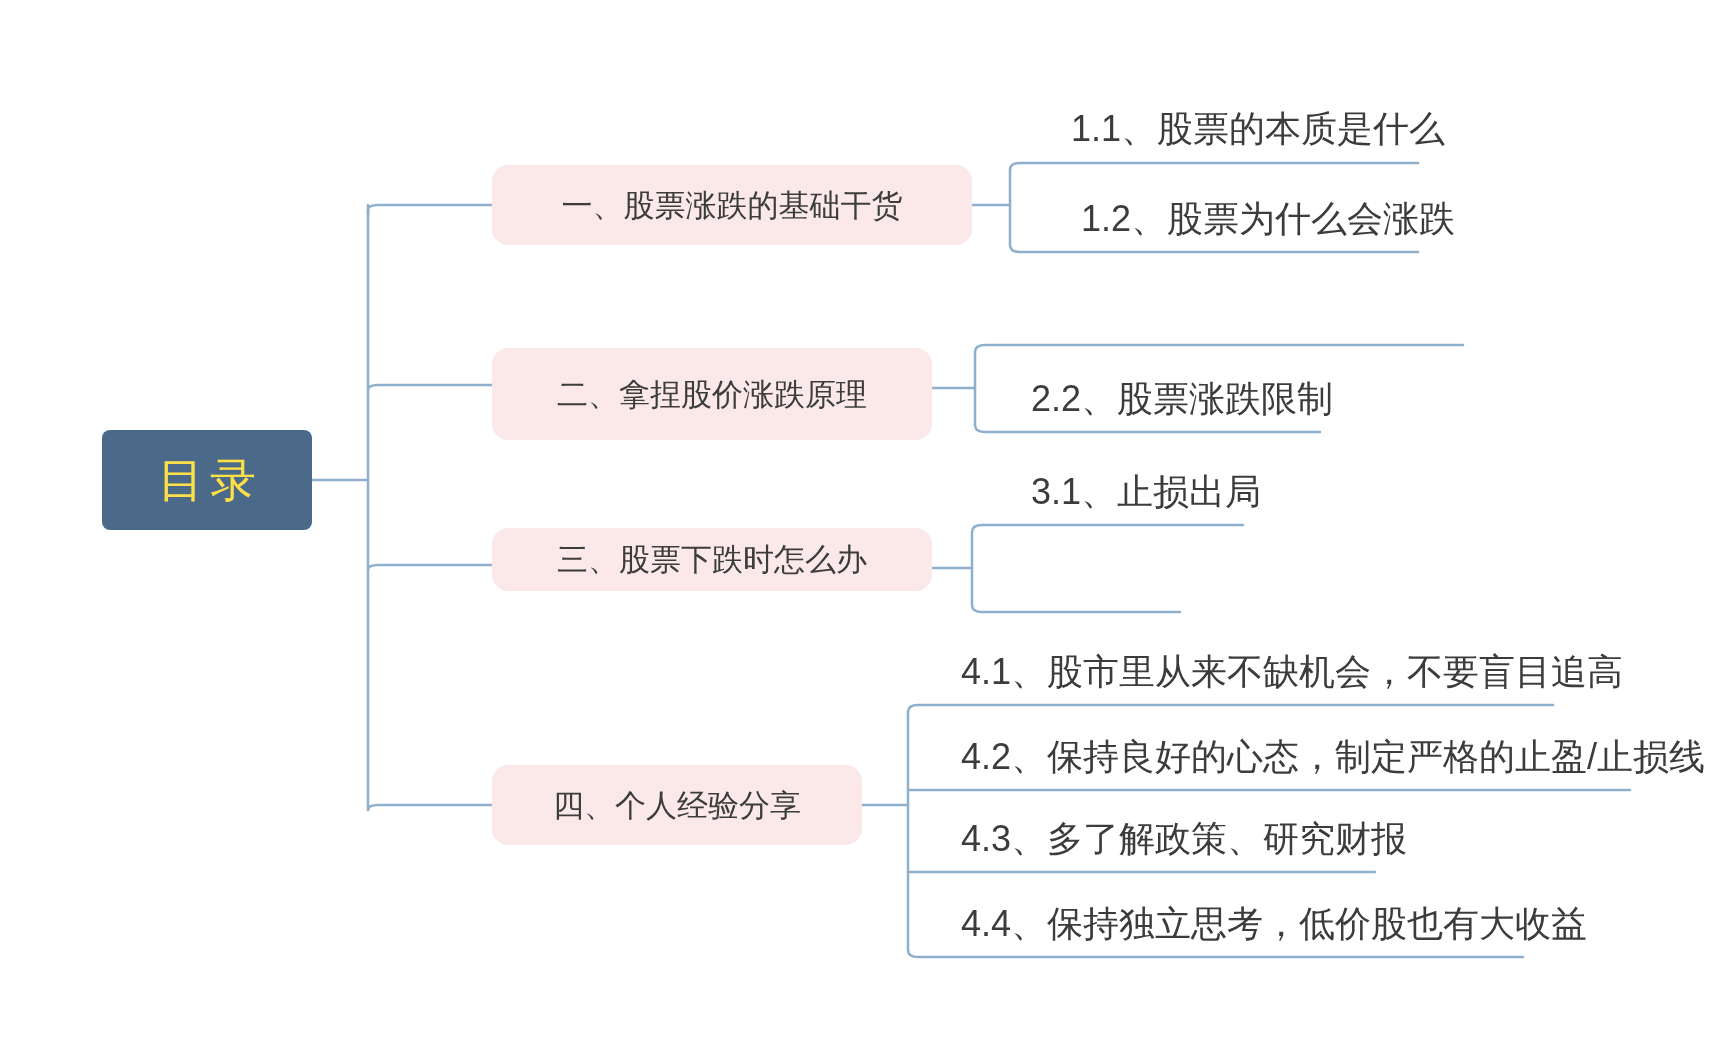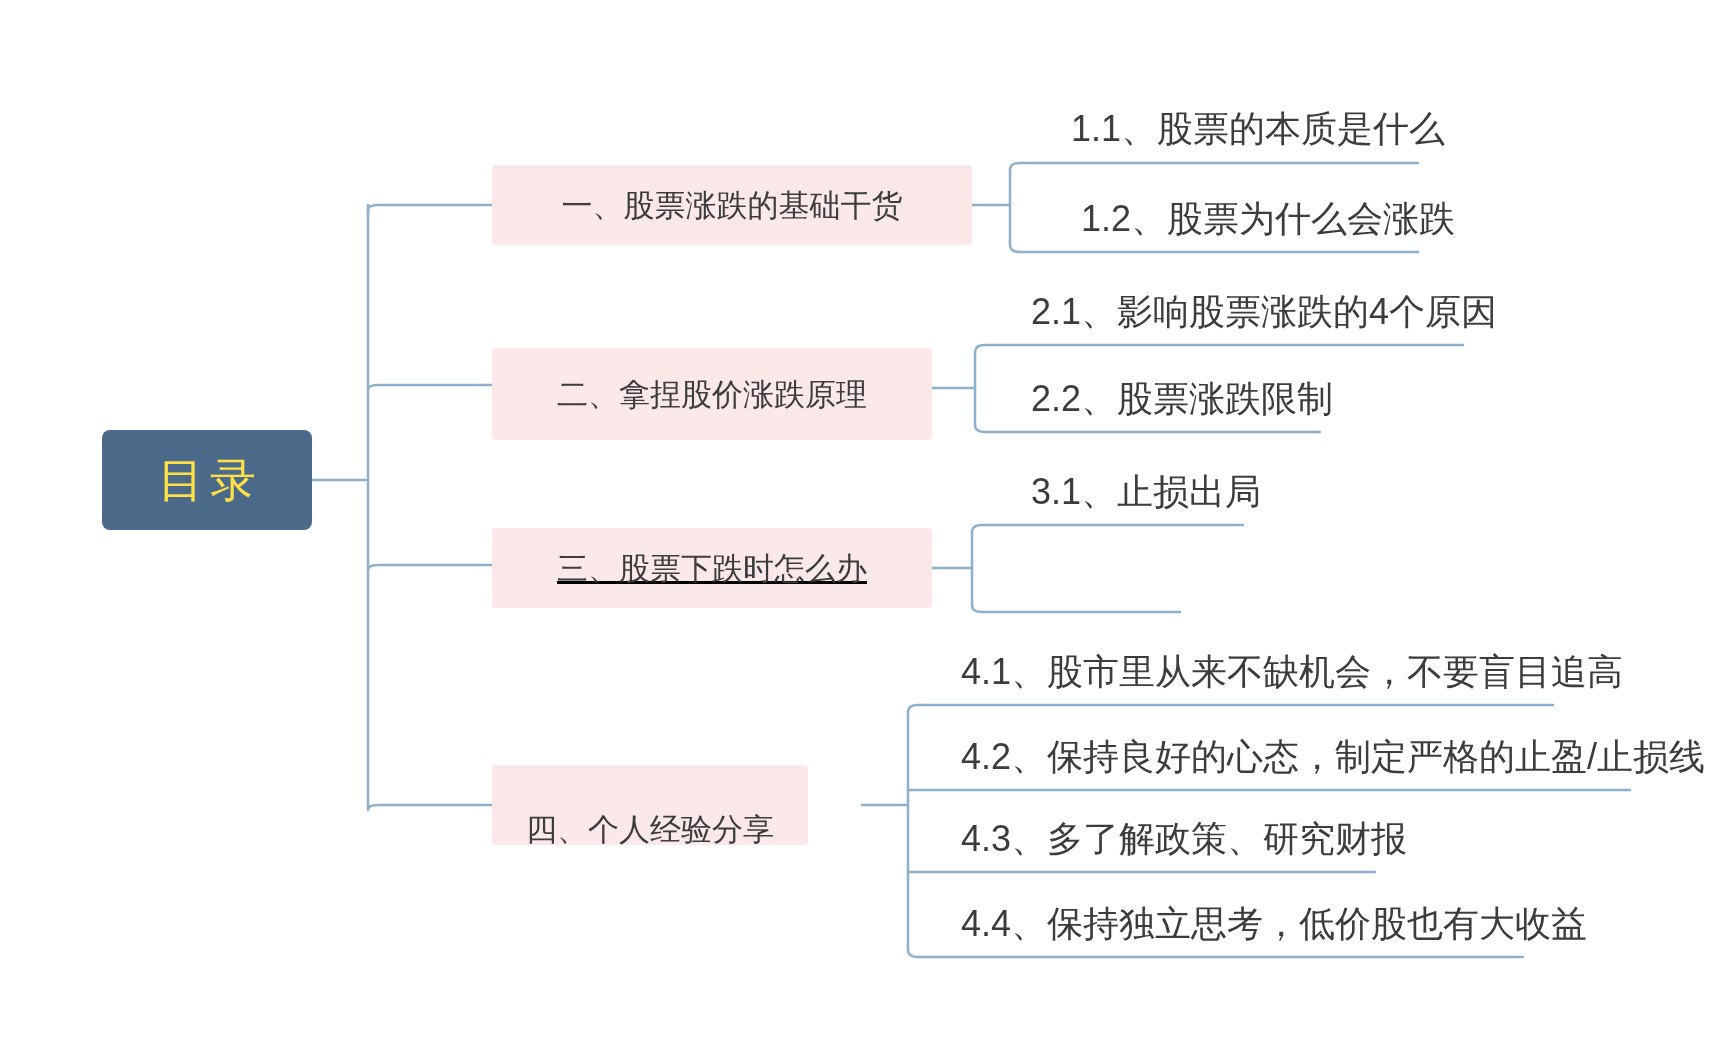--- a/index.html
+++ b/index.html
@@ -47,21 +47,21 @@
     font-size: 46px;
     letter-spacing: 6px;
     text-indent: 6px;
     line-height: 1;
   }
 
   
   .l1-node {
     position: absolute;
     background: #fbe9e9;
-    border-radius: 4px;
+    border-radius: 16px;
     display: flex;
     align-items: center;
     justify-content: center;
     box-sizing: border-box;
     padding: 0 22px;
   }
   .l1-node .label {
     color: #3c3c3c;
     font-size: 31px;
     line-height: 1;
@@ -130,38 +130,35 @@
   </div>
 
   <div class="l1-node" style="left:492px; top:165px; width:480px; height:80px;">
     <span class="label">一、股票涨跌的基础干货</span>
   </div>
 
   <div class="l1-node" style="left:492px; top:348px; width:440px; height:92px;">
     <span class="label">二、拿捏股价涨跌原理</span>
   </div>
 
-  <div class="l1-node" style="left:492px; top:528px; width:440px; height:80px;text-decoration:underline;">
+  <div class="l1-node" style="left:492px; top:528px; width:440px; height:63px;">
     <span class="label">三、股票下跌时怎么办</span>
   </div>
 
-  <div class="l1-node" style="left:492px; top:765px; width:316px; height:80px;align-items:flex-end;">
+  <div class="l1-node" style="left:492px; top:765px; width:370px; height:80px;">
     <span class="label">四、个人经验分享</span>
   </div>
 
   <div class="l2-node" style="left:1065px; top:100px; height:58px;">
     <span class="label">1.1、股票的本质是什么</span>
   </div>
   <div class="l2-node" style="left:1065px; top:190px; height:58px;margin-left:10px;">
     <span class="label">1.2、股票为什么会涨跌</span>
   </div>
 
-  <div class="l2-node" style="left:1025px; top:283px; height:58px;">
-    <span class="label">2.1、影响股票涨跌的4个原因</span>
-  </div>
   <div class="l2-node" style="left:1025px; top:370px; height:58px;">
     <span class="label">2.2、股票涨跌限制</span>
   </div>
 
   <div class="l2-node" style="left:1025px; top:463px; height:58px;">
     <span class="label">3.1、止损出局</span>
   </div>
 
   <div class="l2-node" style="left:955px; top:643px; height:58px;align-items:center;">
     <span class="label">4.1、股市里从来不缺机会，不要盲目追高</span>

